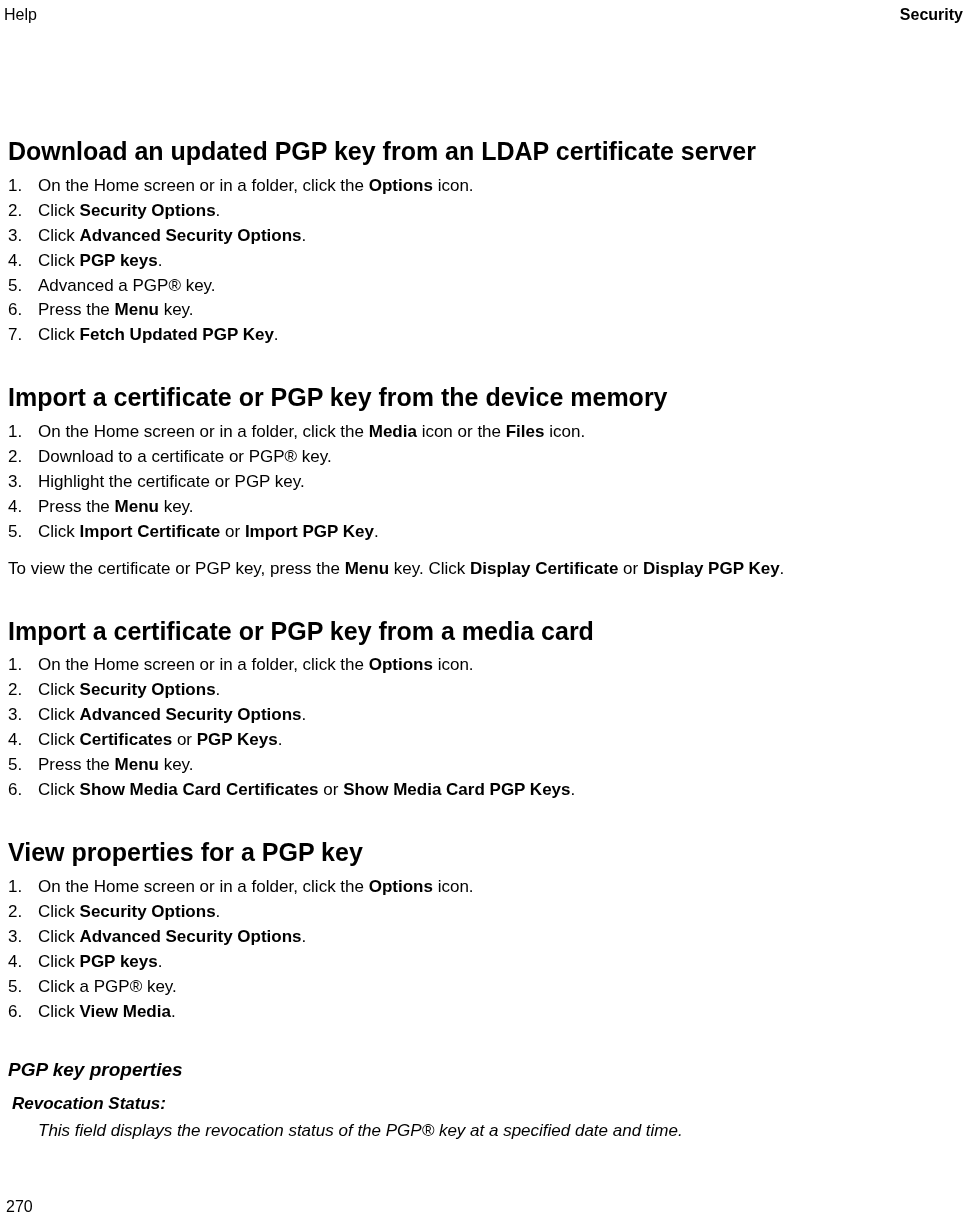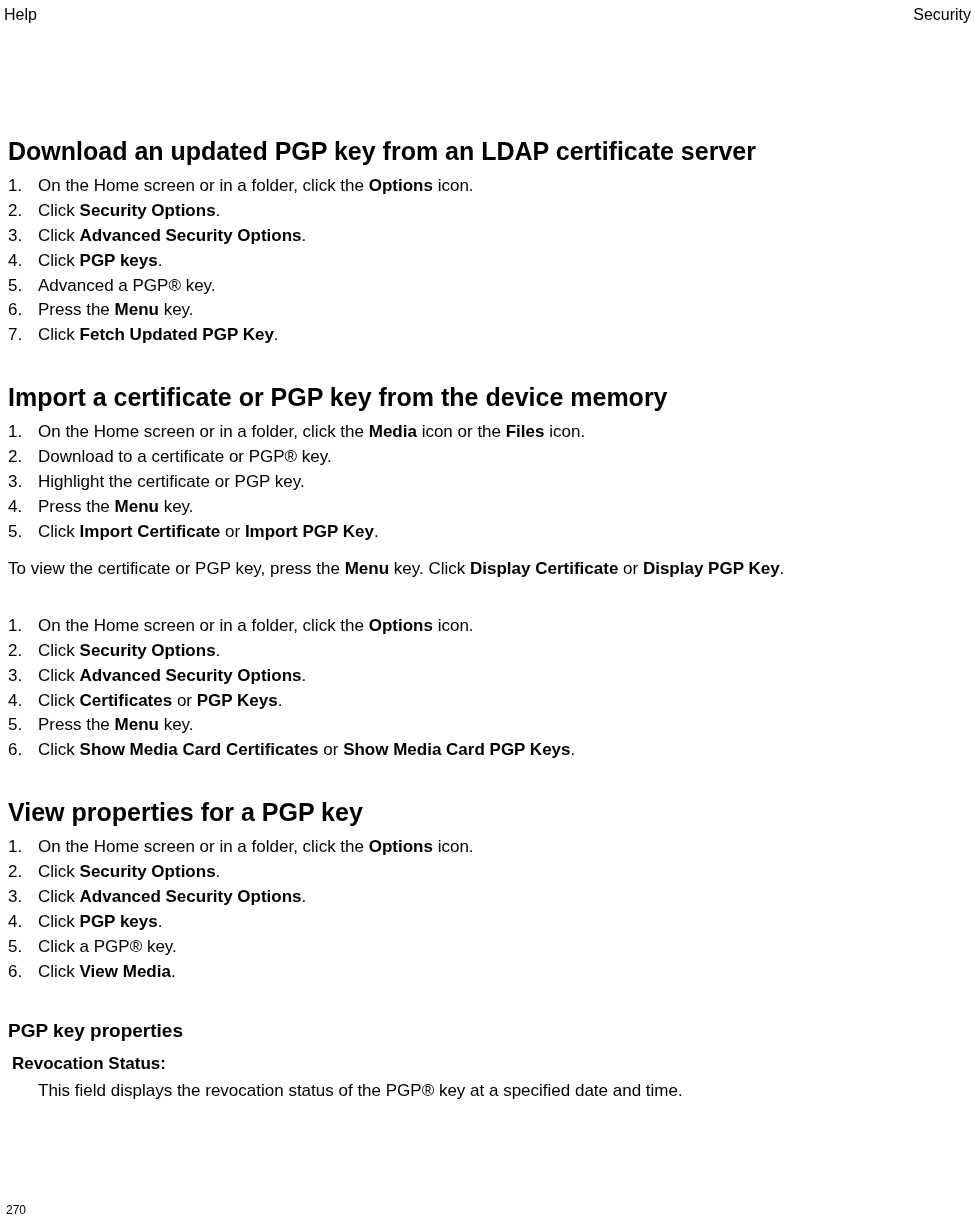--- a/index.html
+++ b/index.html
@@ -23,39 +23,39 @@
   .header {
     position: absolute;
     top: 4px;
     left: 0;
     right: 0;
     display: flex;
     justify-content: space-between;
     font-size: 16px;
   }
   .header-left { padding-left: 4px; }
-  .header-right { padding-right: 4px; }
+  .header-right { padding-right: 12px; font-weight: bold; }
   .content {
     position: absolute;
     top: 135px;
     left: 8px;
     right: 8px;
   }
   h2.section {
     font-size: 25px;
     font-weight: 700;
     margin: 0 0 6px 0;
   }
   h3.subsection {
     font-size: 19px;
     font-weight: 700;
     margin: 0 0 10px 0;
   }
   .section-block { margin-bottom: 34px; }
-  .section-block.tight { margin-bottom: 28px; }
+  .section-block.tight { margin-bottom: 28px; font-style: italic; }
   ol.steps {
     list-style: none;
     margin: 0;
     padding: 0;
   }
   ol.steps li {
     display: flex;
     align-items: baseline;
     margin: 0 0 2px 0;
   }
@@ -75,21 +75,21 @@
     font-weight: 700;
     margin: 0 0 4px 4px;
   }
   .dl-def {
     margin: 0 0 0 30px;
   }
   .page-number {
     position: absolute;
     bottom: 10px;
     left: 6px;
-    font-size: 12px;
+    font-size: 16px;
   }
 </style>
 </head>
 <body>
 
 <div class="page">
 
   <div class="header">
     <span class="header-left">Help</span>
     <span class="header-right">Security</span>
@@ -149,20 +149,21 @@
             <span class="txt"><span><span>Press the </span><span class="b">Menu</span><span> key.</span></span></span>
           </li>
           <li>
             <span class="num">5.</span>
             <span class="txt"><span><span>Click </span><span class="b">Import Certificate</span><span> or </span><span class="b">Import PGP Key</span><span>.</span></span></span>
           </li>
         </ol>
         <p class="note"><span><span>To view the certificate or PGP key, press the </span><span class="b">Menu</span><span> key. Click </span><span class="b">Display Certificate</span><span> or </span><span class="b">Display PGP Key</span><span>.</span></span></p>
       </div>
       <div class="section-block">
+        <h2 class="section">Import a certificate or PGP key from a media card</h2>
         <ol class="steps">
           <li>
             <span class="num">1.</span>
             <span class="txt"><span><span>On the Home screen or in a folder, click the </span><span class="b">Options</span><span> icon.</span></span></span>
           </li>
           <li>
             <span class="num">2.</span>
             <span class="txt"><span><span>Click </span><span class="b">Security Options</span><span>.</span></span></span>
           </li>
           <li>

